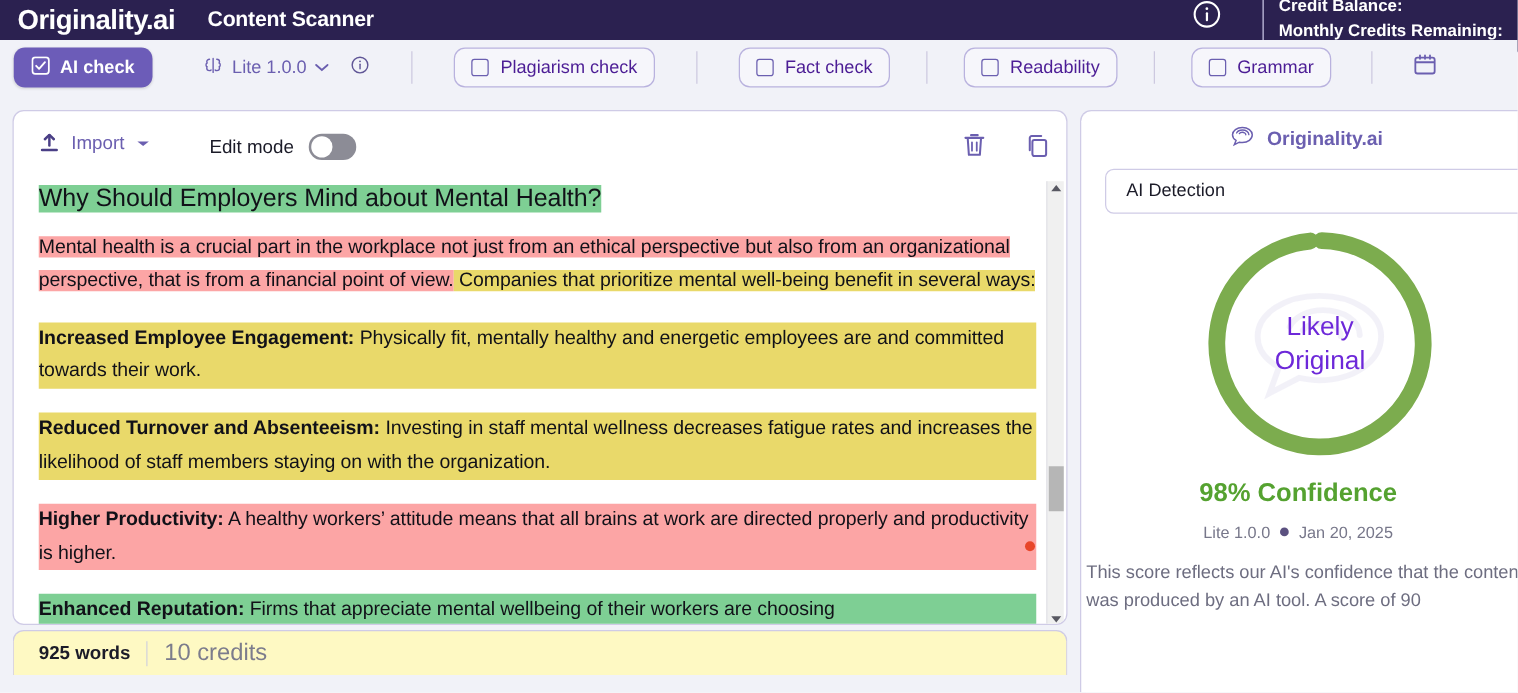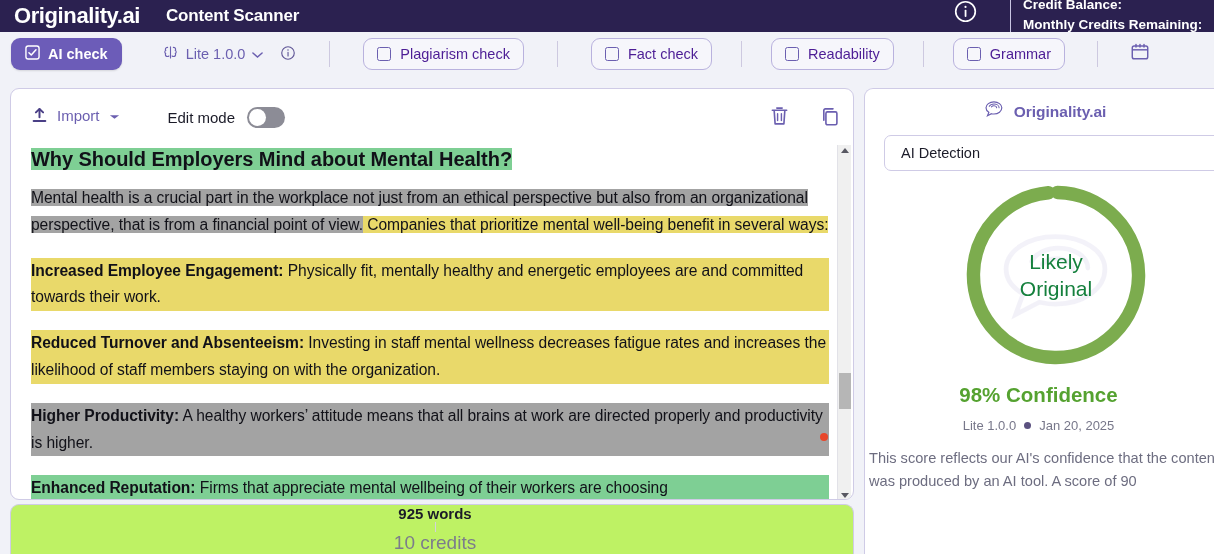--- a/index.html
+++ b/index.html
@@ -83,45 +83,45 @@
   .tool-right { position: absolute; right: 12px; top: 16px; display: flex; gap: 30px; }
 
   .doc {
     position: absolute; left: 0; top: 56px; width: 844px; height: 356px;
     padding: 0 26px 0 20px; overflow: hidden;
   }
   .doc p {
     font-size: 15.6px; line-height: 26.8px; color: #111118;
     margin: 0 0 19px 0; letter-spacing: -0.05px;
   }
-  .doc p.h { font-size: 20px; font-weight: bold; line-height: 28px; margin-bottom: 12px; }
-  .hl-g  { background: #a3a3a3; }
+  .doc p.h { font-size: 20px; font-weight: normal; line-height: 28px; margin-bottom: 12px; }
+  .hl-g  { background: #fca5a5; }
   .hl-g2 { background: #7ecf94; }
   .hl-y  { background: #e9d96a; }
   .redmark {
     position: absolute; right: 25px; top: 344px;
     width: 8px; height: 8px; border-radius: 50%; background: #e8462a;
   }
 
   
   .sb {
     position: absolute; right: 2px; top: 56px; width: 14px; height: 356px;
     background: #f0f0f0; border-left: 1px solid #e2e2e8;
   }
   .sb .arrow { position: absolute; left: 3px; width: 0; height: 0; }
   .sb .up { top: 3px; border-left: 4px solid transparent; border-right: 4px solid transparent; border-bottom: 5px solid #585862; }
   .sb .dn { bottom: 3px; border-left: 4px solid transparent; border-right: 4px solid transparent; border-top: 5px solid #585862; }
   .sb .thumb { position: absolute; left: 1px; top: 228px; width: 12px; height: 36px; background: #b6b6b6; }
 
   
   .footer {
-    position: absolute; left: 10px; top: 504px; width: 844px; height: 50px;
-    background: #bef264; border: 1.2px solid #cfcbe6;
+    position: absolute; left: 10px; top: 504px; width: 844px; height: 36px;
+    background: #fef9c3; border: 1.2px solid #cfcbe6;
     border-radius: 9px 9px 0 0; border-bottom: none;
-    display: flex; align-items: center; padding: 0 14px 0 20px; flex-direction: column;
+    display: flex; align-items: center; padding: 0 14px 0 20px;
   }
   .wc { font-size: 15px; font-weight: bold; color: #1b1b28; }
   .fsep { width: 1px; height: 20px; background: #d2d2dc; margin: 0 13px; }
   .cr { font-size: 19px; color: #7c7c8c; }
   .scan {
     margin-left: auto; display: flex; align-items: center; gap: 9px;
     background: #f5a94a; border-radius: 9px; height: 38px; padding: 0 20px;
     color: #1f1f28; font-size: 16px; font-weight: bold;
   }
 
@@ -140,21 +140,21 @@
     margin: 0 0 0 19px; width: 350px; height: 36px;
     border: 1.2px solid #cfcbe6; border-radius: 7px;
     display: flex; align-items: center; padding-left: 16px;
     font-size: 14.5px; color: #1b1b28; background: #ffffff;
   }
   .gauge-wrap { position: relative; width: 360px; height: 210px; }
   .gauge { position: absolute; left: 95px; top: 8px; width: 192px; height: 192px; }
   .gauge-label {
     position: absolute; left: 95px; top: 8px; width: 192px; height: 192px;
     display: flex; flex-direction: column; align-items: center; justify-content: center;
-    font-size: 21px; color: #15803d; line-height: 27px; text-align: center;
+    font-size: 21px; color: #6d28d9; line-height: 27px; text-align: center;
   }
   .watermark {
     position: absolute; left: 133px; top: 60px; width: 115px; height: 95px;
     opacity: .08;
   }
   .conf {
     text-align: center; font-size: 20.5px; font-weight: bold; color: #55a230;
     margin-top: 2px; padding-right: 12px;
   }
   .meta {

